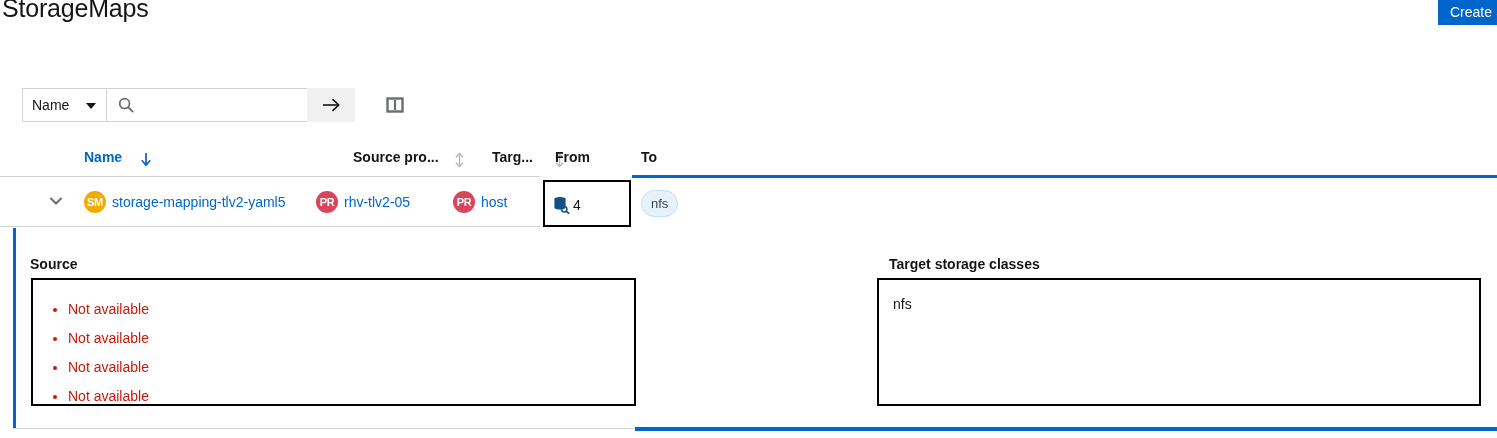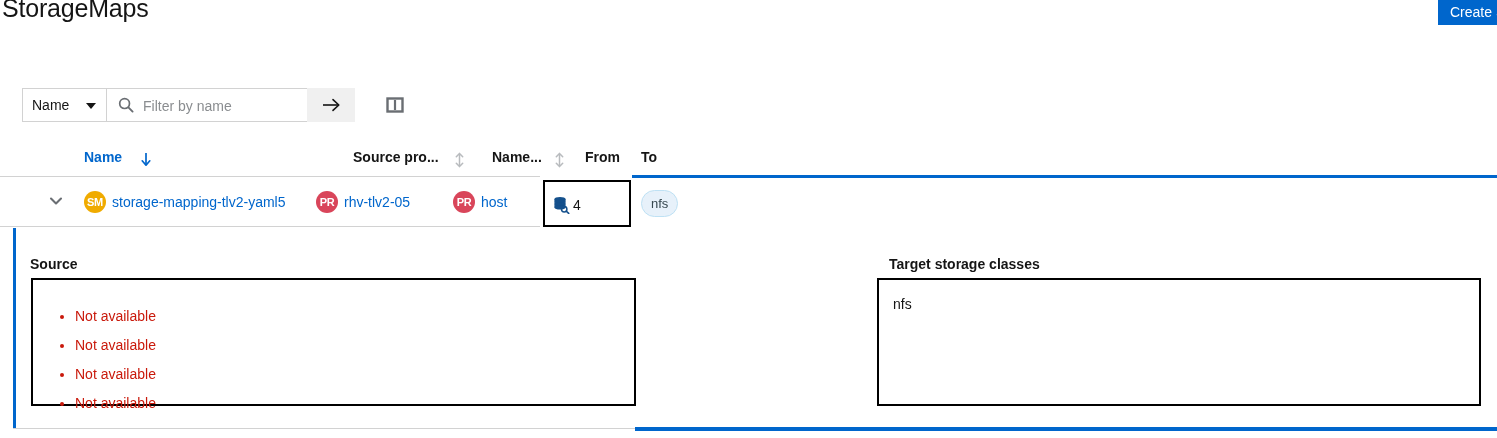--- a/index.html
+++ b/index.html
@@ -265,21 +265,21 @@
   .box {
     position: absolute;
     border: 2px solid #000000;
     box-sizing: border-box;
     background: #ffffff;
   }
   .box-source { left: 31px; top: 50px; width: 605px; height: 128px; }
   .box-target { left: 877px; top: 50px; width: 604px; height: 128px; }
 
   .bullet-list {
-    margin: 8px;
+    margin: 1px;
     padding: 14px 0 0 34px;
     list-style: disc;
   }
   .bullet-list li {
     color: #c9190b;
     font-size: 14px;
     line-height: 29px;
     padding: 0;
   }
   .target-text {
@@ -311,21 +311,20 @@
     <span class="attr-caret"></span>
   </div>
 
   <div class="filter-wrap">
     <span class="search-icon">
       <svg width="16" height="16" viewBox="0 0 16 16">
         <circle cx="6.6" cy="6.6" r="4.9" fill="none" stroke="#6a6e73" stroke-width="1.7"></circle>
         <line x1="10.4" y1="10.4" x2="14.6" y2="14.6" stroke="#6a6e73" stroke-width="1.9" stroke-linecap="round"></line>
       </svg>
     </span>
-    <input class="filter-input" type="text" placeholder="Filter by name" style="">
   </div>
 
   <button class="arrow-button">
     <span>
       <svg width="19" height="16" viewBox="0 0 19 16">
         <line x1="1" y1="8" x2="16.5" y2="8" stroke="#151515" stroke-width="1.6"></line>
         <polyline points="11,2.6 16.8,8 11,13.4" fill="none" stroke="#151515" stroke-width="1.6" stroke-linecap="round" stroke-linejoin="round"></polyline>
       </svg>
     </span>
   </button>
@@ -358,31 +357,31 @@
       <span class="sort-indicator" style="left:101px;">
         <svg width="11" height="16" viewBox="0 0 11 16">
           <line x1="5.5" y1="2" x2="5.5" y2="14" stroke="#b8bbbe" stroke-width="1.5"></line>
           <polyline points="2.3,4.7 5.5,1.4 8.7,4.7" fill="none" stroke="#b8bbbe" stroke-width="1.5" stroke-linecap="round" stroke-linejoin="round"></polyline>
           <polyline points="2.3,11.3 5.5,14.6 8.7,11.3" fill="none" stroke="#b8bbbe" stroke-width="1.5" stroke-linecap="round" stroke-linejoin="round"></polyline>
         </svg>
       </span>
     </div>
 
     <div class="th sortable" style="left:452px;">
-      <span>Name...</span>
+      <span>Targ...</span>
       <span class="sort-indicator" style="left:62px;">
         <svg width="11" height="16" viewBox="0 0 11 16">
           <line x1="5.5" y1="2" x2="5.5" y2="14" stroke="#b8bbbe" stroke-width="1.5"></line>
           <polyline points="2.3,4.7 5.5,1.4 8.7,4.7" fill="none" stroke="#b8bbbe" stroke-width="1.5" stroke-linecap="round" stroke-linejoin="round"></polyline>
           <polyline points="2.3,11.3 5.5,14.6 8.7,11.3" fill="none" stroke="#b8bbbe" stroke-width="1.5" stroke-linecap="round" stroke-linejoin="round"></polyline>
         </svg>
       </span>
     </div>
 
-    <div class="th" style="left:577px;padding-left:8px;">From</div>
+    <div class="th" style="left:547px;padding-left:8px;">From</div>
     <div class="th" style="left:641px;">To</div>
 
     <div class="head-rule-grey"></div>
     <div class="head-rule-blue"></div>
   </div>
 
   <div class="row">
     <button class="expand-chevron">
       <span>
         <svg width="16" height="12" viewBox="0 0 16 12">

